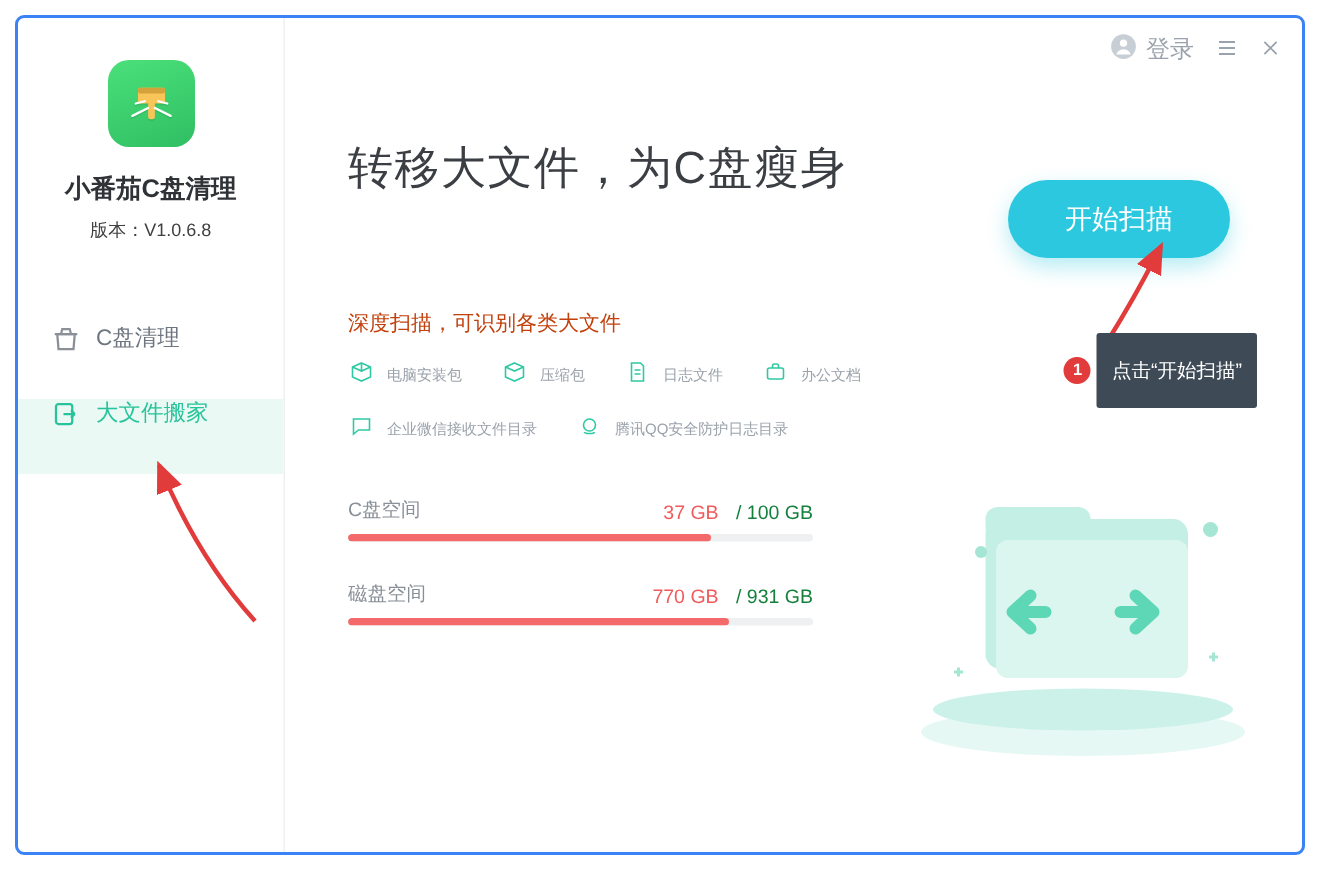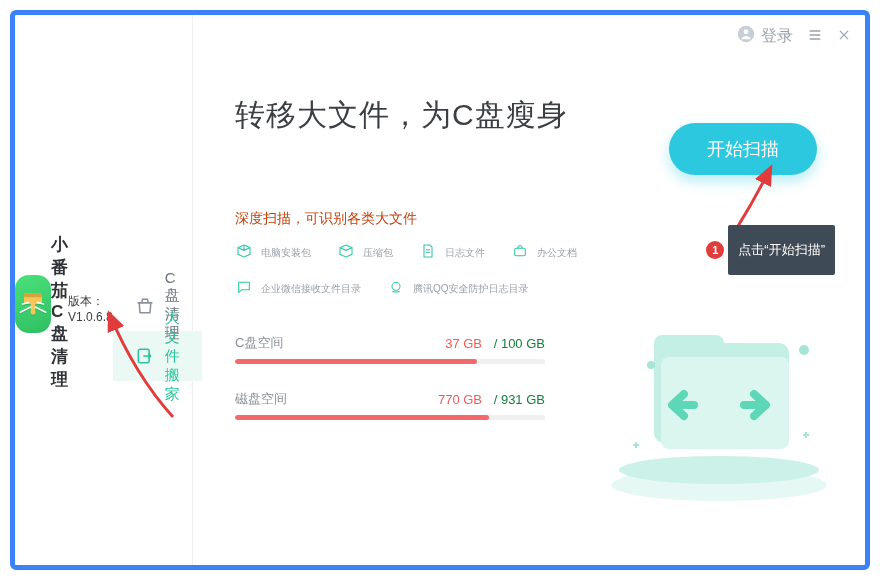--- a/index.html
+++ b/index.html
@@ -1,47 +1,47 @@
 <!DOCTYPE html>
 <html><head>
   <meta charset="utf-8">
   <style>
     *{box-sizing:border-box;margin:0;padding:0;-webkit-font-smoothing:antialiased}
     body{font-family:"Microsoft YaHei","PingFang SC",Arial,sans-serif;background:#fff;width:880px;height:580px;overflow:hidden}
-    .app{display:flex;width:860px;height:560px;margin:10px;border:5px solid #3b82f6;border-radius:6px;position:relative;background:#fff}
+    .app{display:flex;width:860px;height:560px;margin:10px;border:2px solid #3b82f6;border-radius:6px;position:relative;background:#fff}
 
     
     .winbar{position:absolute;top:10px;right:14px;display:flex;align-items:center;gap:14px;color:#9aa3ad;z-index:5}
     .winbar .login{display:flex;align-items:center;gap:6px;cursor:pointer}
     .menu-icon,.close-icon{cursor:pointer;font-size:16px;line-height:1}
 
     
-    .sidebar{width:178px;border-right:1px solid #eef0f2;display:flex;flex-direction:row;align-items:center;padding-top:28px}
+    .sidebar{width:178px;border-right:1px solid #eef0f2;display:flex;flex-direction:column;align-items:center;padding-top:28px}
     .logo{width:58px;height:58px;border-radius:14px;background:linear-gradient(160deg,#4be07a,#2fbf63);position:relative;display:flex;align-items:center;justify-content:center}
     .logo svg{filter:drop-shadow(0 1px 0 rgba(0,0,0,.10))}
     .app-name{margin-top:16px;font-size:17px;font-weight:700;color:#2f3236}
     .version{margin-top:8px;font-size:12px;color:#404040}
     .nav{margin-top:54px;width:100%}
-    .nav-item{display:flex;align-items:center;gap:10px;height:50px;padding:0 22px;font-size:15px;color:#6d7680;cursor:pointer}
+    .nav-item{display:flex;gap:10px;height:50px;padding:0 22px;font-size:15px;color:#6d7680;cursor:pointer}
     .nav-item.active{background:#eaf9f4;color:#27c39a}
     .nav-item .ic{width:20px;height:20px;display:flex;align-items:center;justify-content:center}
 
     
     .main{flex:1;position:relative;padding:80px 42px 0 42px}
     .headline{font-size:30px;font-weight:500;color:#3b3e43;letter-spacing:1px}
     .scan-btn{position:absolute;top:108px;right:48px;background:#2bc8e0;color:#fff;border:none;border-radius:30px;padding:14px 38px;font-size:18px;cursor:pointer;box-shadow:0 6px 14px rgba(43,200,224,.35)}
 
     .subhead{margin-top:74px;font-size:14px;color:#c2410c}
     .chips{margin-top:14px;display:flex;flex-wrap:wrap;gap:18px 26px;max-width:400px}
     .chip{display:flex;align-items:flex-end;gap:8px;font-size:10px;color:#9aa2ab}
     .chip .ci{width:18px;height:18px;display:flex;align-items:center;justify-content:center;color:#2fc9a3}
 
     .bars{margin-top:38px;width:310px}
     .bar{margin-bottom:26px}
-    .bar-row{display:flex;align-items:center;justify-content:space-between;font-size:13px;color:#8a9098}
+    .bar-row{display:flex;align-items:flex-end;justify-content:space-between;font-size:13px;color:#8a9098}
     .bar-used{color:#f15b5b;font-weight:500}
     .bar-total{color:#15803d;margin-left:8px}
     .bar-track{height:5px;border-radius:3px;background:#eef0f2;margin-top:7px;overflow:hidden}
     .bar-fill{height:100%;background:#f46a6a;border-radius:3px}
 
     
     .arrow-red{position:absolute;pointer-events:none}
     .callout{position:absolute;top:210px;right:30px;display:flex;align-items:center}
     .badge{width:18px;height:18px;border-radius:50%;background:#e23b3b;color:#fff;font-size:11px;display:flex;align-items:center;justify-content:center;font-weight:600}
     .callout-box{background:#3e4a55;color:#fff;font-size:13px;padding:16px 10px;border-radius:2px;margin-left:4px}

